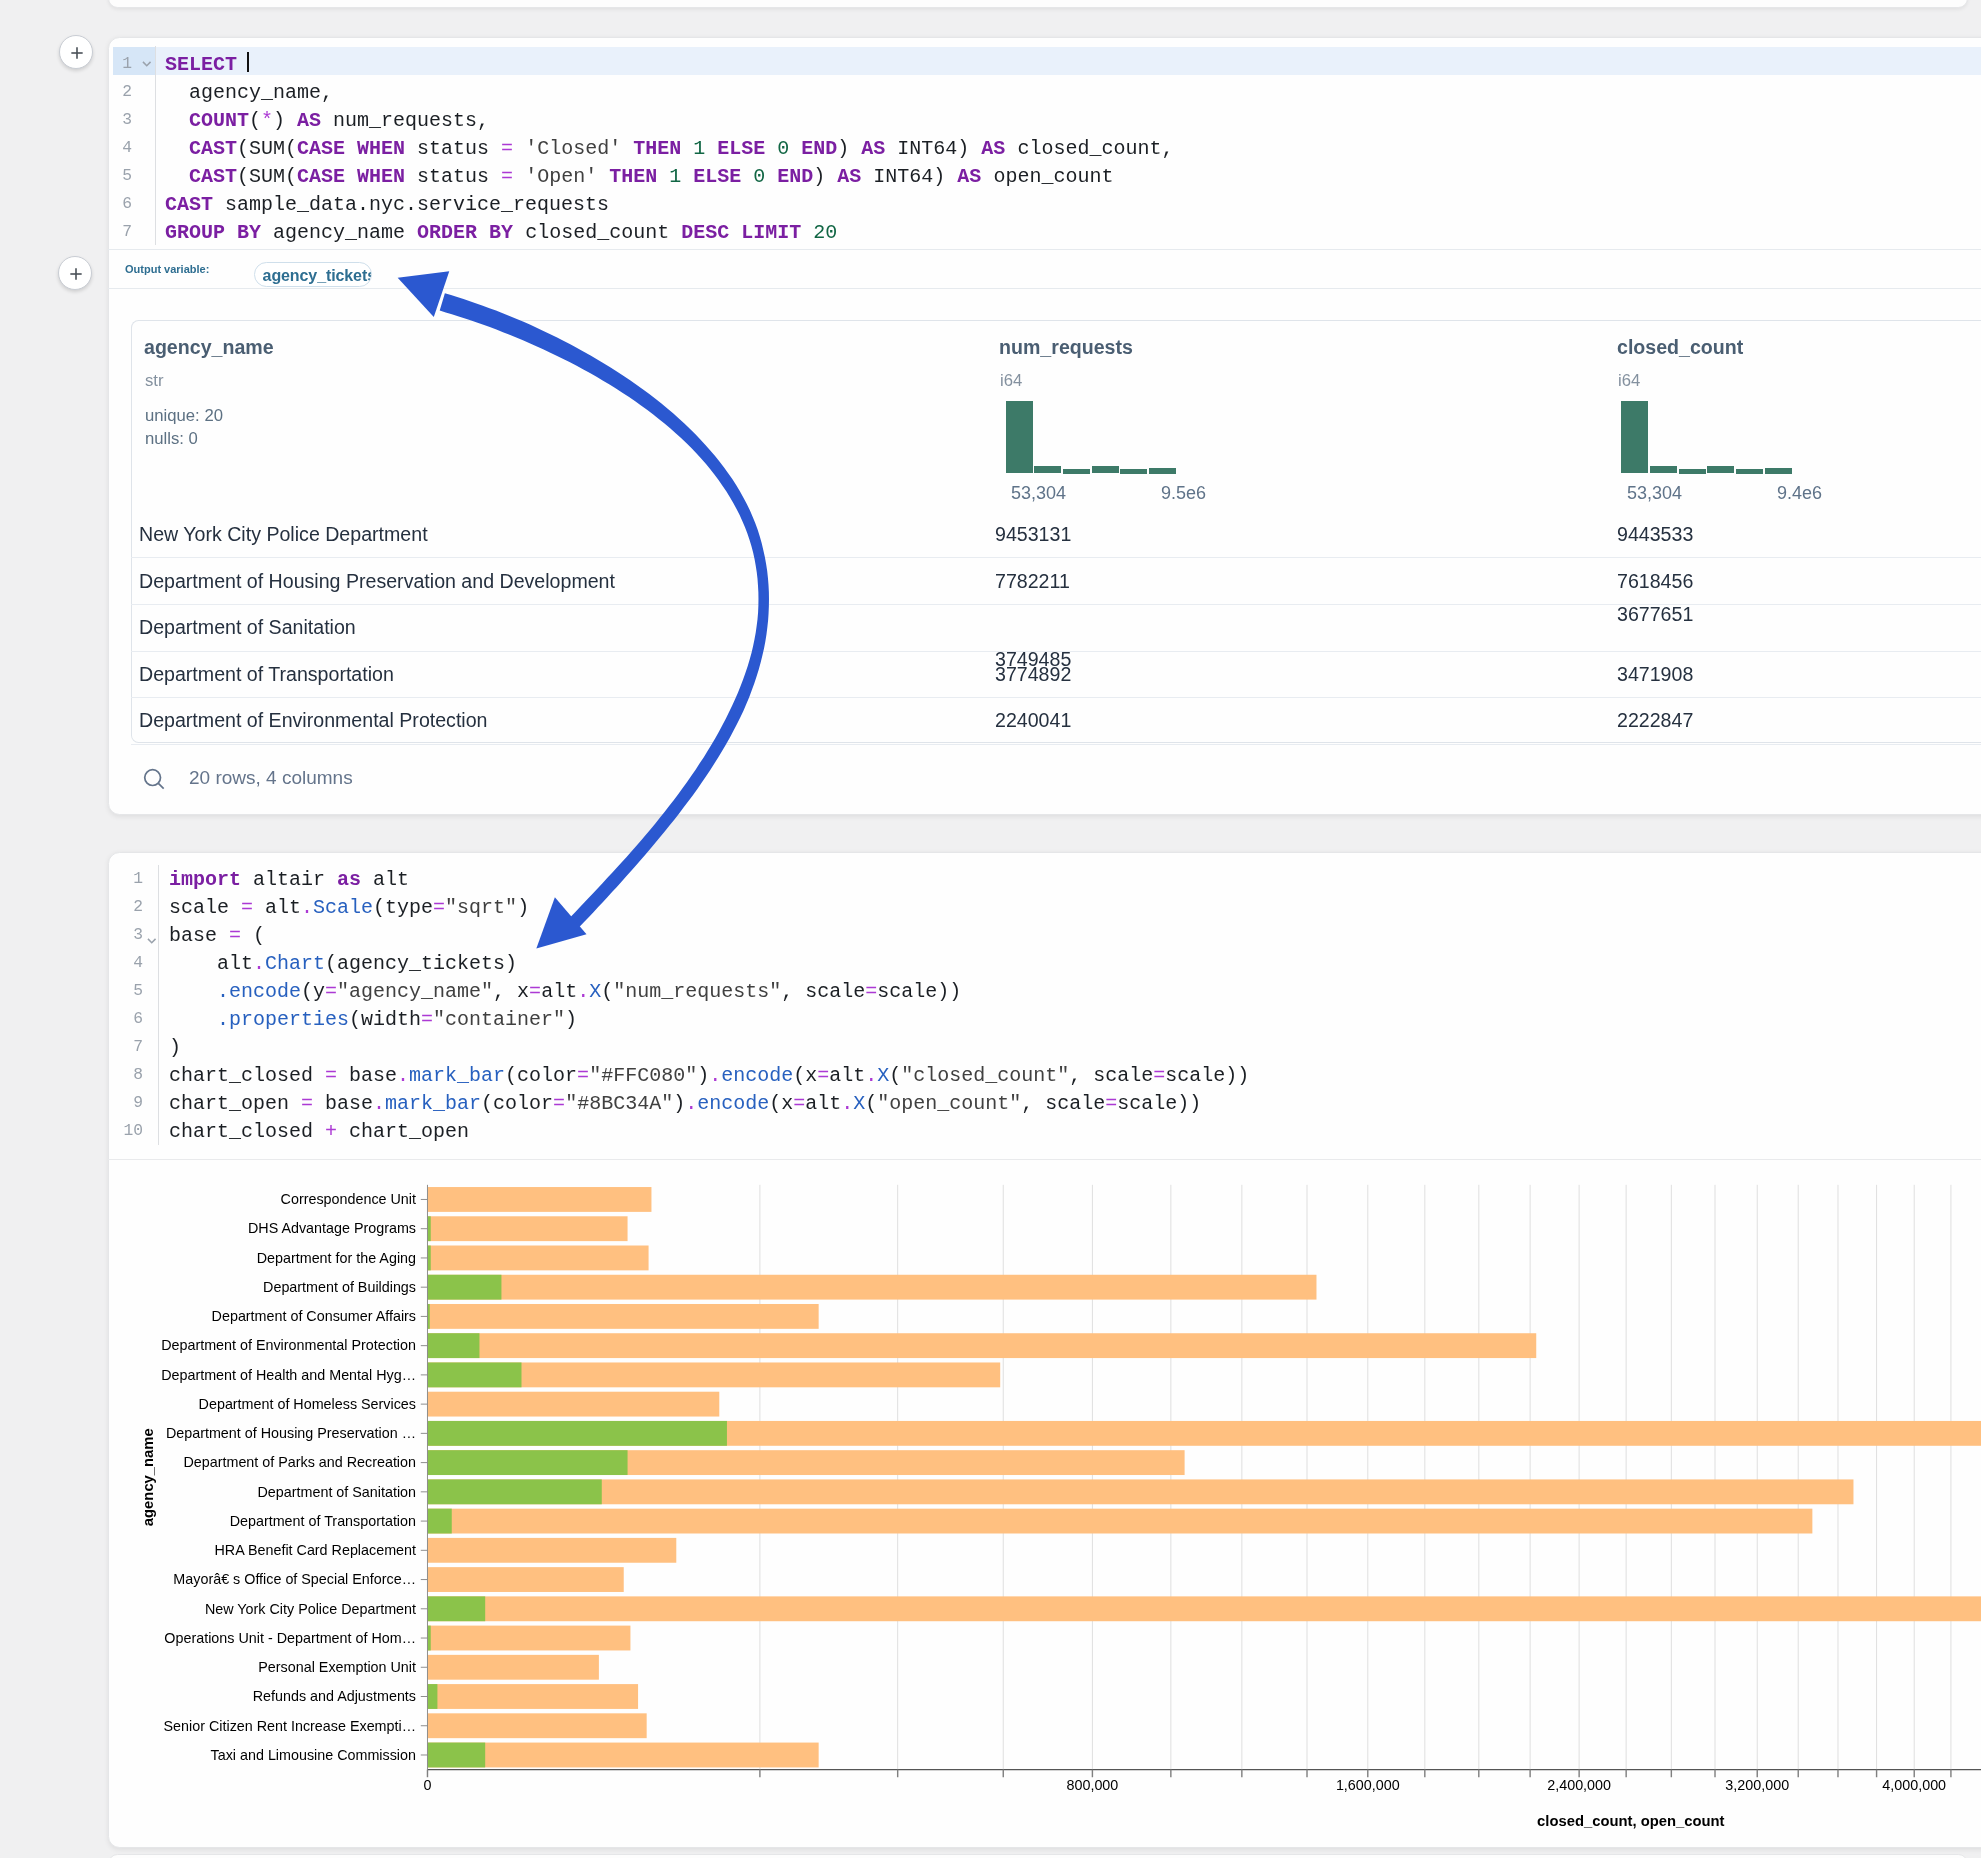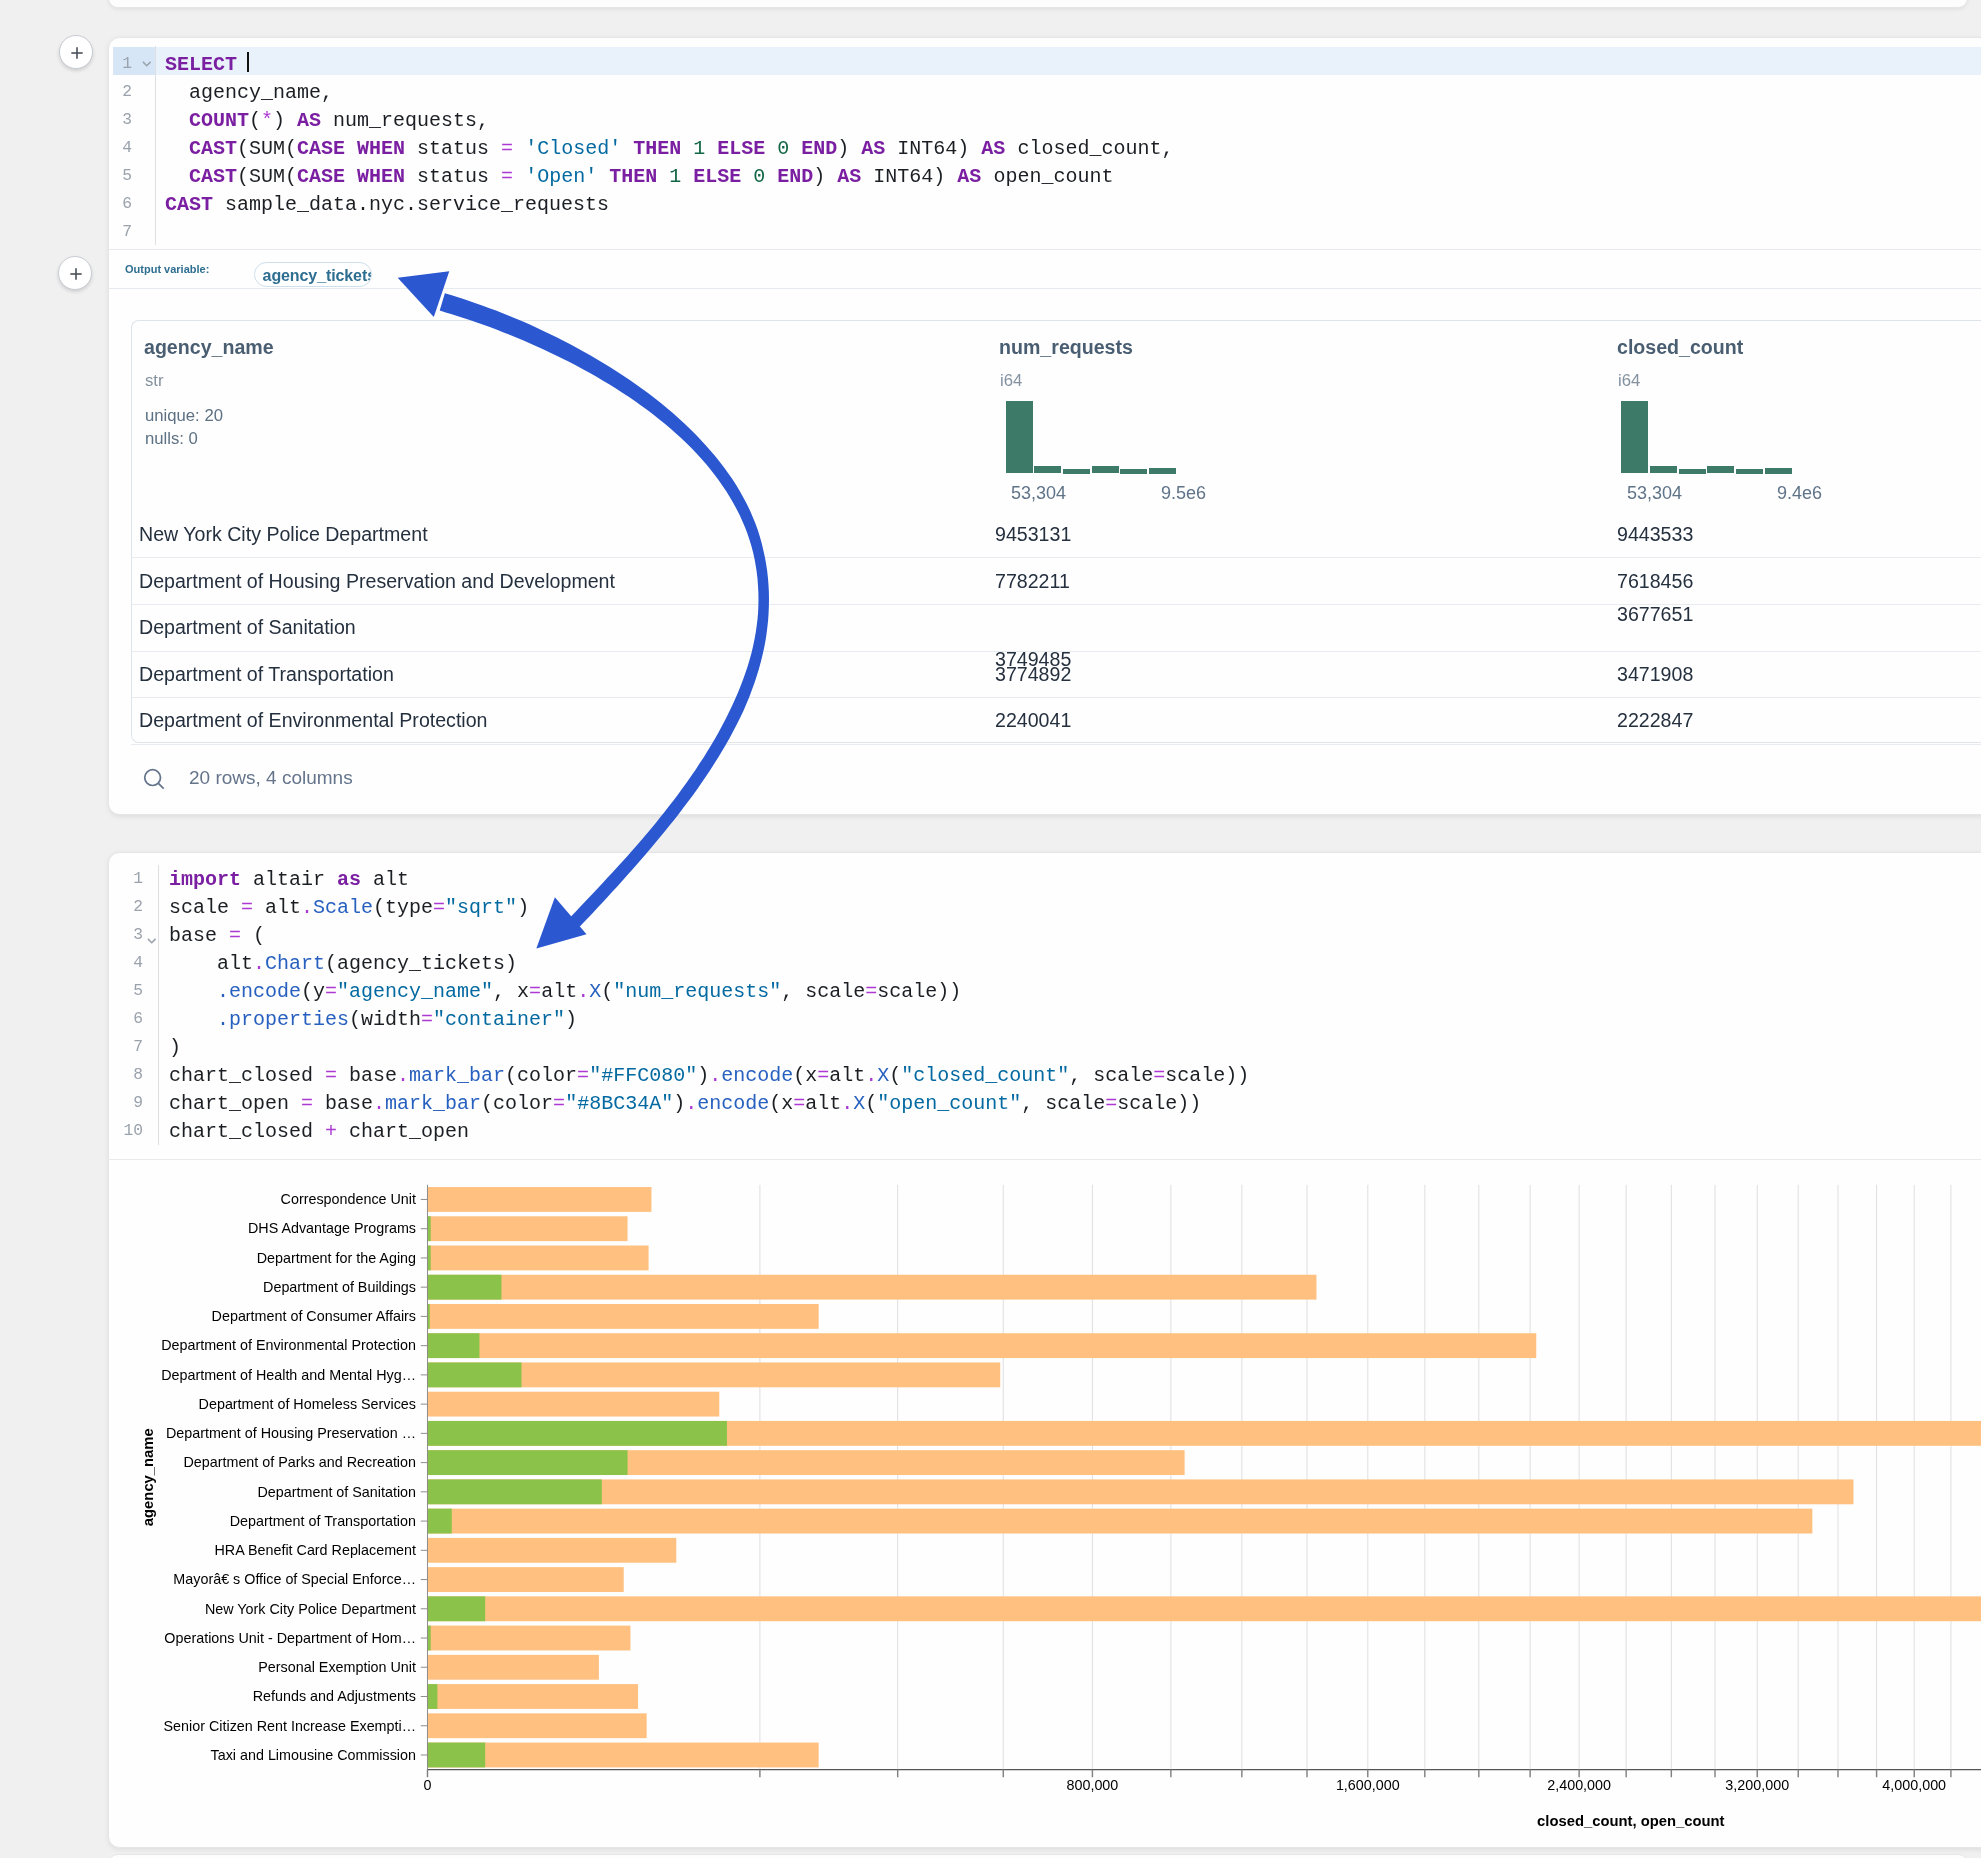--- a/index.html
+++ b/index.html
@@ -4,21 +4,21 @@
 html,body { width:1982px; height:1858px; background:#f0f0f1; overflow:hidden;
   font-family:"Liberation Sans", sans-serif; }
 #page { position:relative; width:1982px; height:1858px; overflow:hidden; }
 .panel { position:absolute; background:#fefefe; border:1px solid #e5e6e8; border-radius:11.5px;
   box-shadow:0 1.9px 4.8px rgba(0,0,0,0.07); }
 .cl { position:absolute; height:28px; line-height:28px; font-family:"Liberation Mono", monospace;
   font-size:20px; color:#1b1f24; white-space:pre; }
 .gn { position:absolute; height:28px; line-height:28px; font-family:"Liberation Mono", monospace;
   font-size:16.3px; color:#9aa2ac; text-align:right; }
 .k { color:#7b1fa2; font-weight:bold; }
-.s { color:#0369a1; }
+.s { color:#404040; }
 .n { color:#116644; }
 .o { color:#ac39d4; }
 .b { color:#2760bf; }
 .hdr { position:absolute; font-size:19.6px; font-weight:bold; color:#4a5e72; }
 .sub { position:absolute; font-size:16.7px; color:#84919f; }
 .stat { position:absolute; font-size:16.7px; color:#5d7183; }
 .hlab { position:absolute; font-size:18px; color:#5f7389; }
 .rt { position:absolute; font-size:19.6px; color:#25303f; }
 .plus { position:absolute; background:#fff; border:1px solid #c9cdd4; border-radius:50%;
   box-shadow:0 1.9px 3.8px rgba(0,0,0,0.14); }
@@ -52,20 +52,21 @@
     <div class="gn" style="left:94px;top:218px;width:38px;">7</div>
 <svg width="11.5" height="7.6" viewBox="0 0 12 8" style="position:absolute;left:141px;top:60px;">
       <path d="M2 2 L6 6 L10 2" stroke="#9aa2ac" stroke-width="1.6" fill="none"></path>
     </svg>
 <div class="cl" style="left:165px;top:51px;"><span class="k">SELECT</span></div>
     <div class="cl" style="left:165px;top:79px;">  agency_name,</div>
     <div class="cl" style="left:165px;top:107px;">  <span class="k">COUNT</span>(<span class="o">*</span>) <span class="k">AS</span> num_requests,</div>
     <div class="cl" style="left:165px;top:135px;">  <span class="k">CAST</span>(SUM(<span class="k">CASE</span> <span class="k">WHEN</span> status <span class="o">=</span> <span class="s">'Closed'</span> <span class="k">THEN</span> <span class="n">1</span> <span class="k">ELSE</span> <span class="n">0</span> <span class="k">END</span>) <span class="k">AS</span> INT64) <span class="k">AS</span> closed_count,</div>
     <div class="cl" style="left:165px;top:163px;">  <span class="k">CAST</span>(SUM(<span class="k">CASE</span> <span class="k">WHEN</span> status <span class="o">=</span> <span class="s">'Open'</span> <span class="k">THEN</span> <span class="n">1</span> <span class="k">ELSE</span> <span class="n">0</span> <span class="k">END</span>) <span class="k">AS</span> INT64) <span class="k">AS</span> open_count</div>
     <div class="cl" style="left:165px;top:191px;"><span class="k">CAST</span> sample_data.nyc.service_requests</div>
+    <div class="cl" style="left:165px;top:219px;"><span class="k">GROUP</span> <span class="k">BY</span> agency_name <span class="k">ORDER</span> <span class="k">BY</span> closed_count <span class="k">DESC</span> <span class="k">LIMIT</span> <span class="n">20</span></div>
 
 <div style="position:absolute;left:247px;top:52px;width:1.9px;height:20px;background:#111;"></div>
 
 <div style="position:absolute;left:108px;top:249px;width:1873px;height:1px;background:#e6eaee;"></div>
 <div style="position:absolute;left:108px;top:288px;width:1873px;height:1px;background:#e6eaee;"></div>
 <div style="position:absolute;left:125px;top:263px;font-size:11px;font-weight:bold;color:#2e6e91;">Output variable:&nbsp;</div>
 <div style="position:absolute;left:254px;top:262px;width:118px;height:25px;border:1px solid #cfdfeb;border-radius:12.4px;overflow:hidden;background:#fff;">
   <div style="position:absolute;left:7.6px;top:3.8px;font-size:16px;font-weight:bold;color:#2e6e91;white-space:nowrap;letter-spacing:-0.1px;">agency_tickets</div>
 </div>
 

